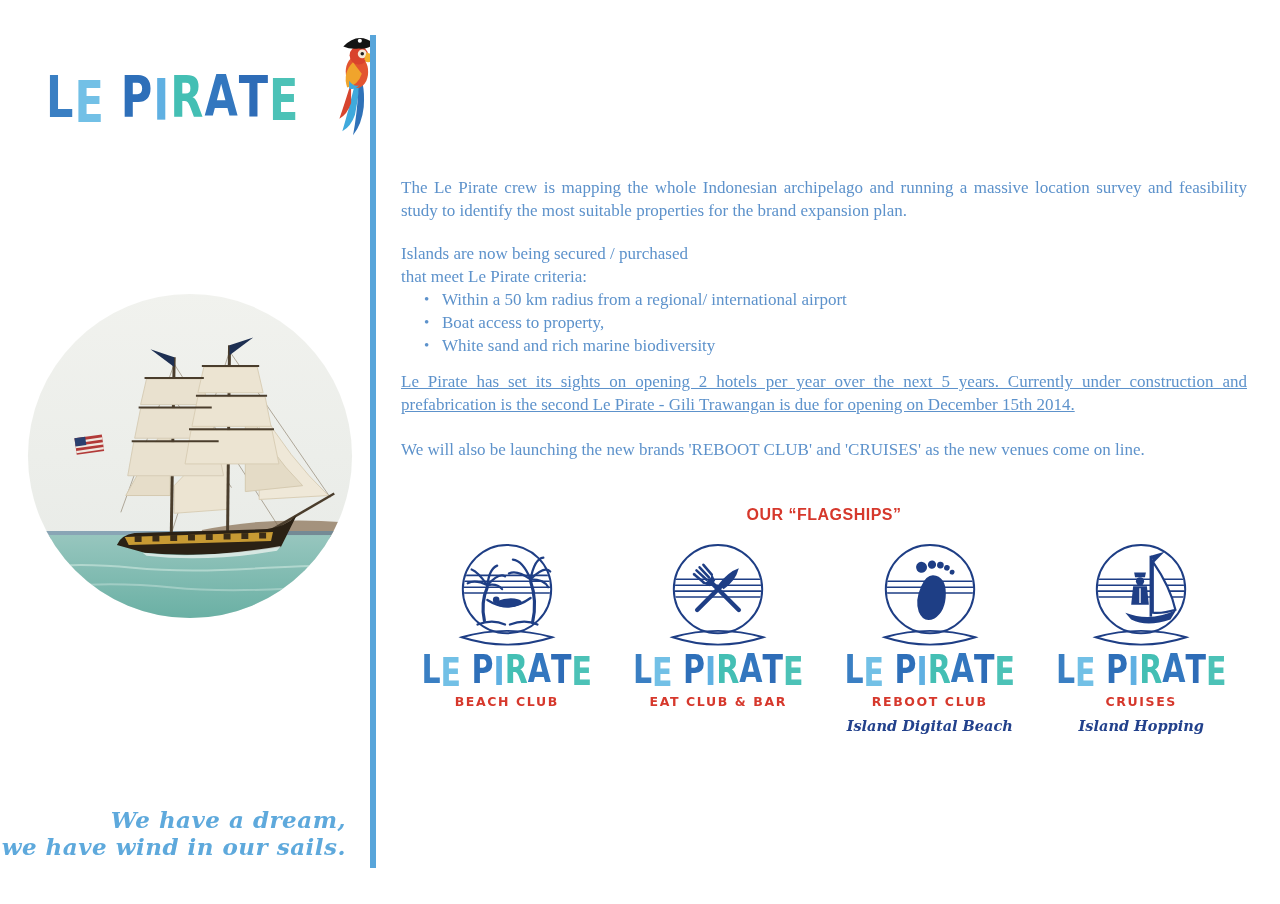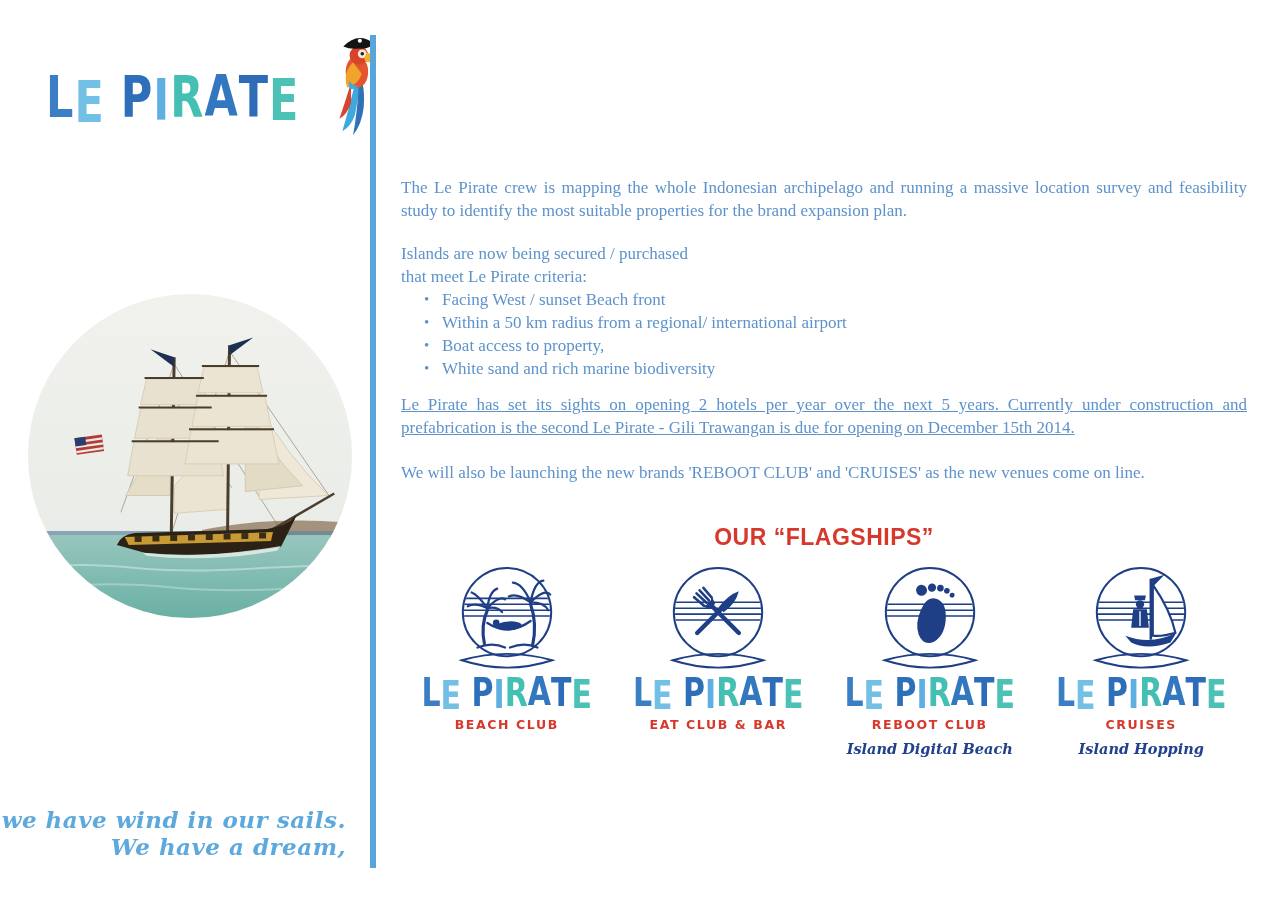--- a/index.html
+++ b/index.html
@@ -32,21 +32,21 @@
   .content p { text-align:justify; }
   .p1 { margin-top:176px; }
   .p2 { margin-top:20px; text-align:right; }
   .criteria { list-style:none; margin-top:0; }
   .criteria li { position:relative; padding-left:41px; line-height:23px; }
   .criteria li::before { content:"•"; position:absolute; left:23px; color:#5d92cb; font-size:15px; }
   .p3 { margin-top:13px;text-decoration:underline; }
   .p4 { margin-top:22px; }
 
   .flag-heading { margin-top:42px; text-align:center; font-family:"Liberation Sans", sans-serif;
-                  font-weight:bold; font-size:23px; letter-spacing:0.5px; color:#d6382c; }
+                  font-weight:bold; font-size:16px; letter-spacing:0.5px; color:#d6382c; }
 
   .flagships { margin-top:16px; display:flex; justify-content:space-between; }
   .flagship { width:212px; display:flex; flex-direction:column; align-items:center; }
   .flagship svg.emblem { width:120px; height:110px; }
   .fs-wordmark { font-size:30px; transform:scaleY(1.3); transform-origin:top center; margin-top:2px; }
   .fs-label { margin-top:13px; font-family:"DejaVu Sans", sans-serif; font-weight:700;
               font-size:12.5px; letter-spacing:1.6px; color:#d6382c; white-space:nowrap; }
   .fs-sublabel { margin-top:1px; font-family:"DejaVu Serif", serif; font-style:italic; font-weight:700;
                  font-size:14.5px; color:#22418c; white-space:nowrap; }
 
@@ -160,38 +160,37 @@
         <rect x="184" y="247" width="7" height="6"></rect>
           <rect x="202" y="246.5" width="7" height="6"></rect>
         <rect x="220" y="246" width="7" height="6"></rect>
           <rect x="238" y="245.5" width="7" height="6"></rect>
       </g>
       <path d="M120,266 Q180,273 260,259 L256,264 Q185,276 124,269 Z" fill="#e8f0ec" opacity="0.8"></path>
     </g>
   </svg>
 
   <div class="quote">
+    <div>We have a dream,</div>
     <div>we have wind in our sails.</div>
-    <div>We have a dream,</div>
   </div>
 </div>
 
 <div class="divider"></div>
 
 <div class="content">
 
   <p class="p1">The Le Pirate crew is mapping the whole Indonesian archipelago and running a massive location survey and feasibility study to identify the most suitable properties for the brand expansion plan.</p>
 
   <p class="p2">
     <span>Islands are now being secured / purchased</span><br>
     <span>that meet Le Pirate criteria:</span>
   </p>
 
   <ul class="criteria">
-    <li>Facing West / sunset Beach front</li>
     <li>Within a 50 km radius from a regional/ international airport</li>
     <li>Boat access to property,</li>
     <li>White sand and rich marine biodiversity</li>
   </ul>
 
   <p class="p3">Le Pirate has set its sights on opening 2 hotels per year over the next 5 years. Currently under construction and prefabrication is the second Le Pirate - Gili Trawangan is due for opening on December 15th 2014.</p>
 
   <p class="p4">We will also be launching the new brands 'REBOOT CLUB' and 'CRUISES' as the new venues come on line.</p>
 
   <div class="flag-heading">OUR “FLAGSHIPS”</div>

